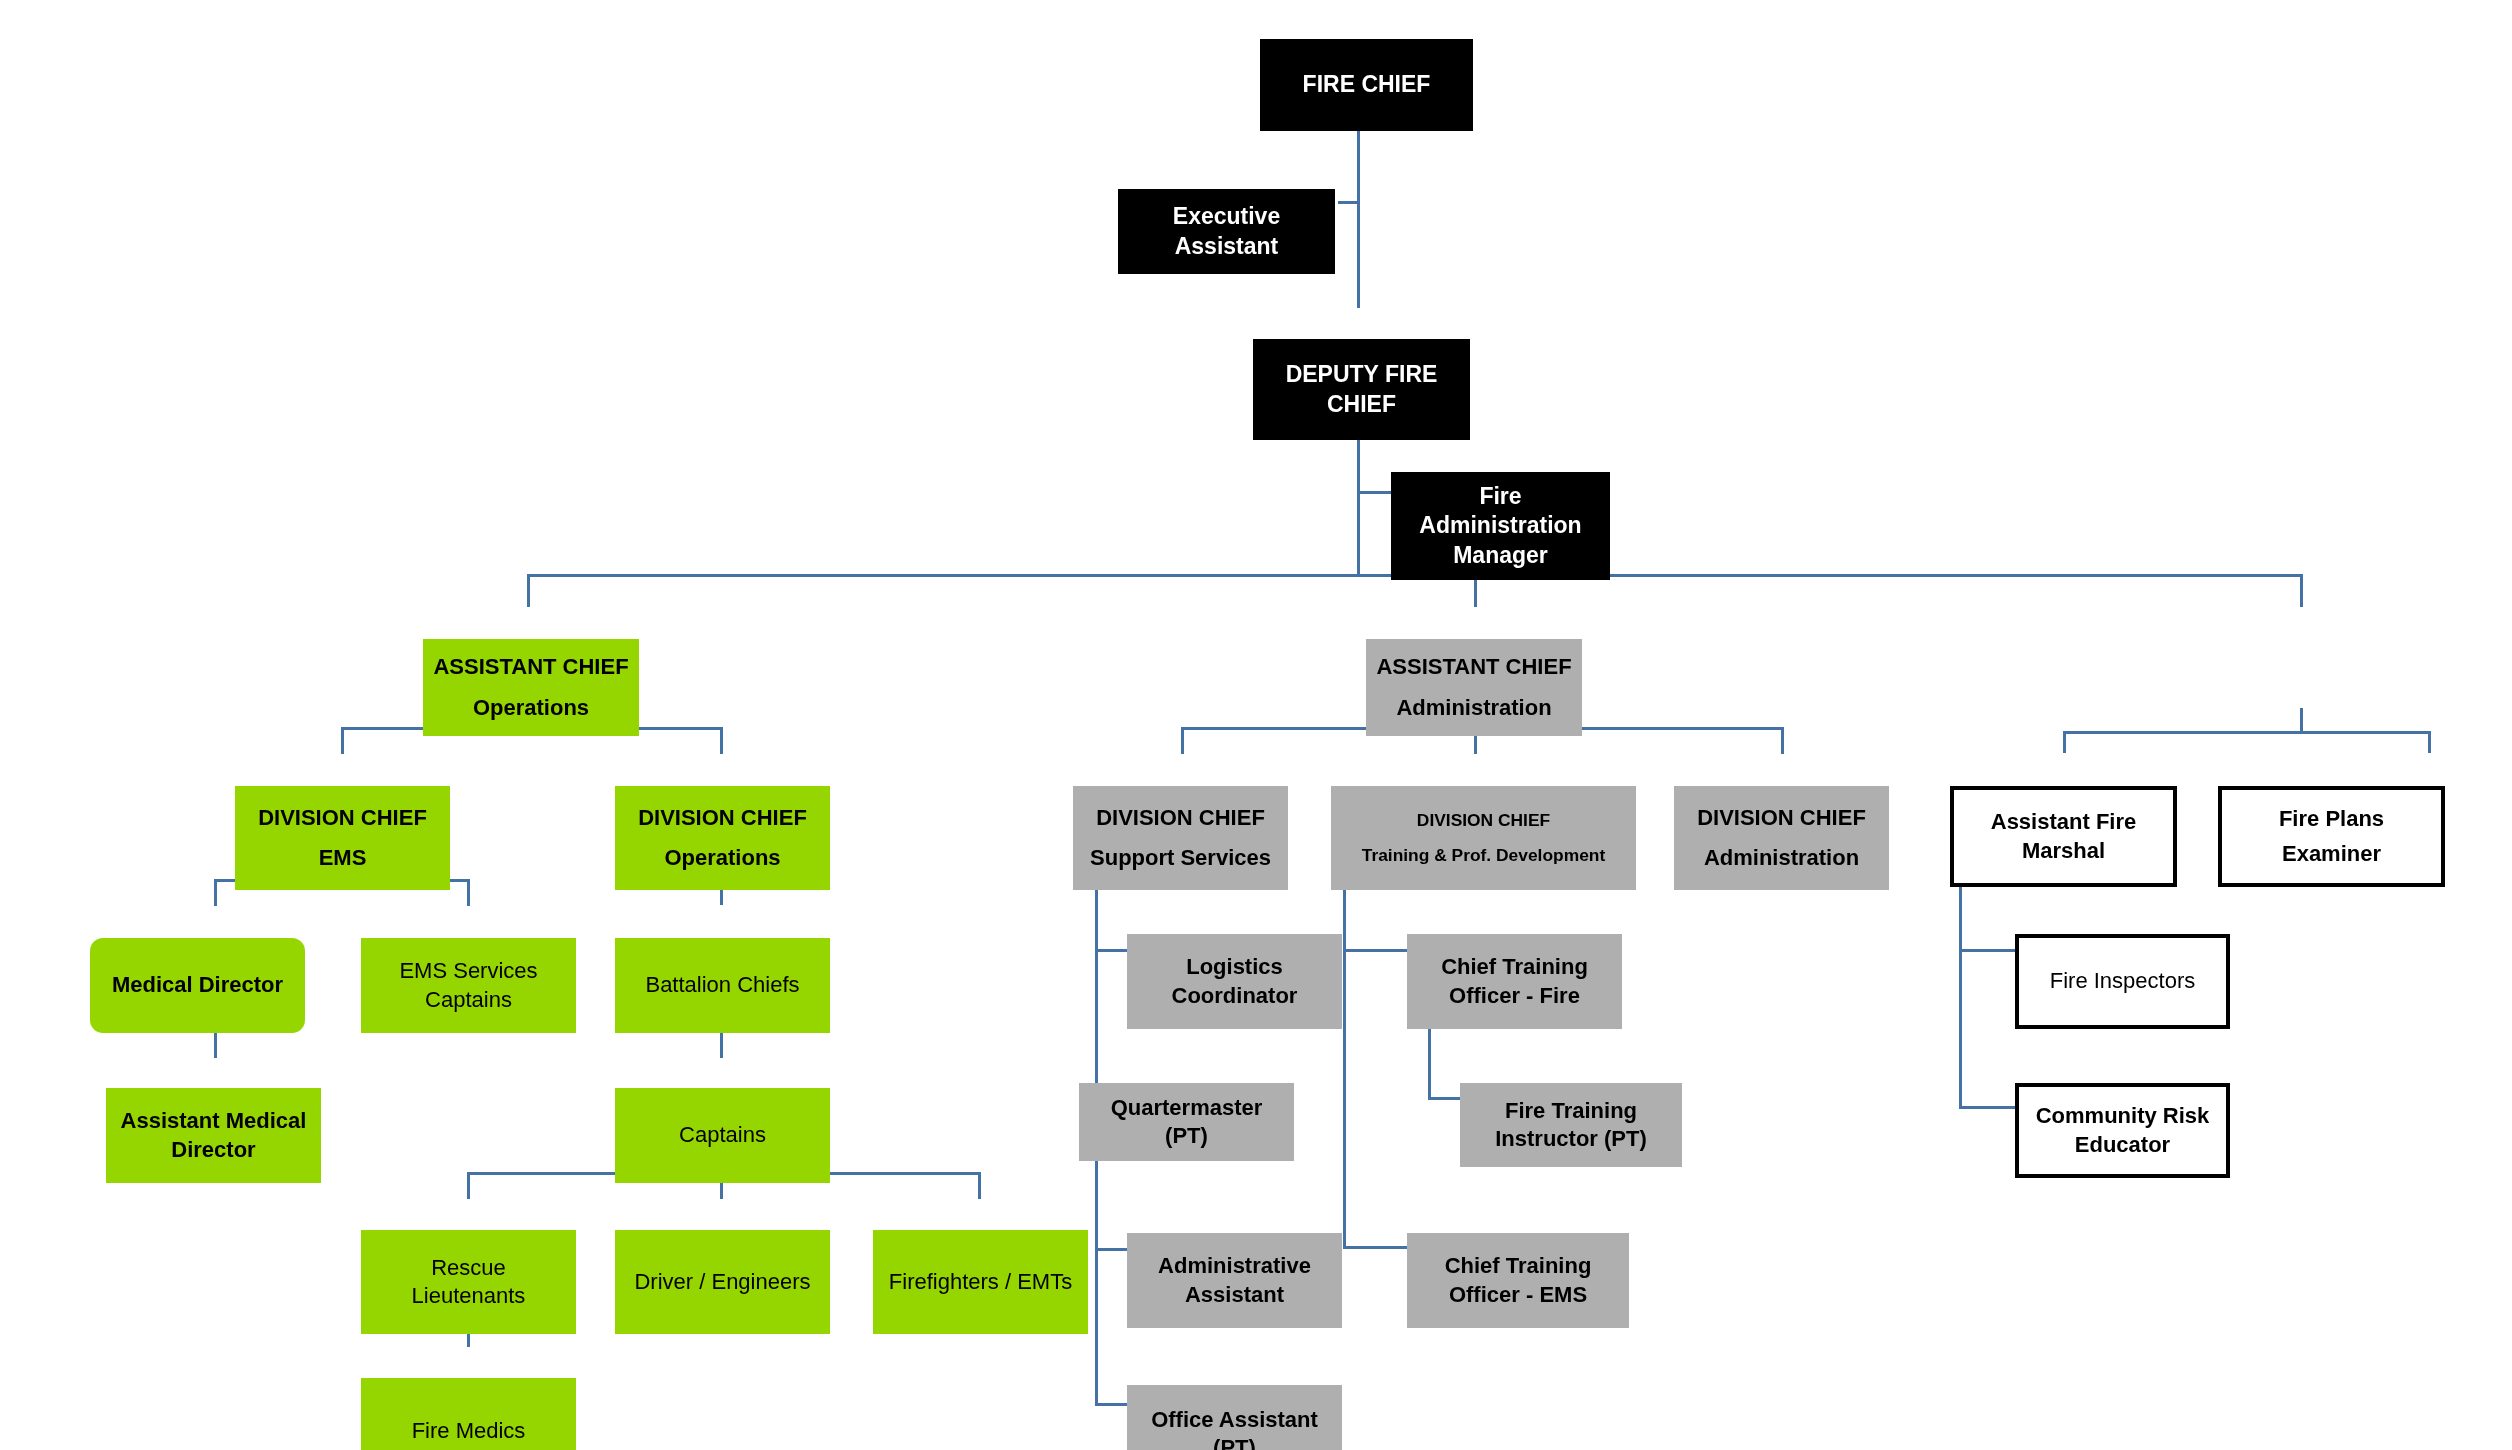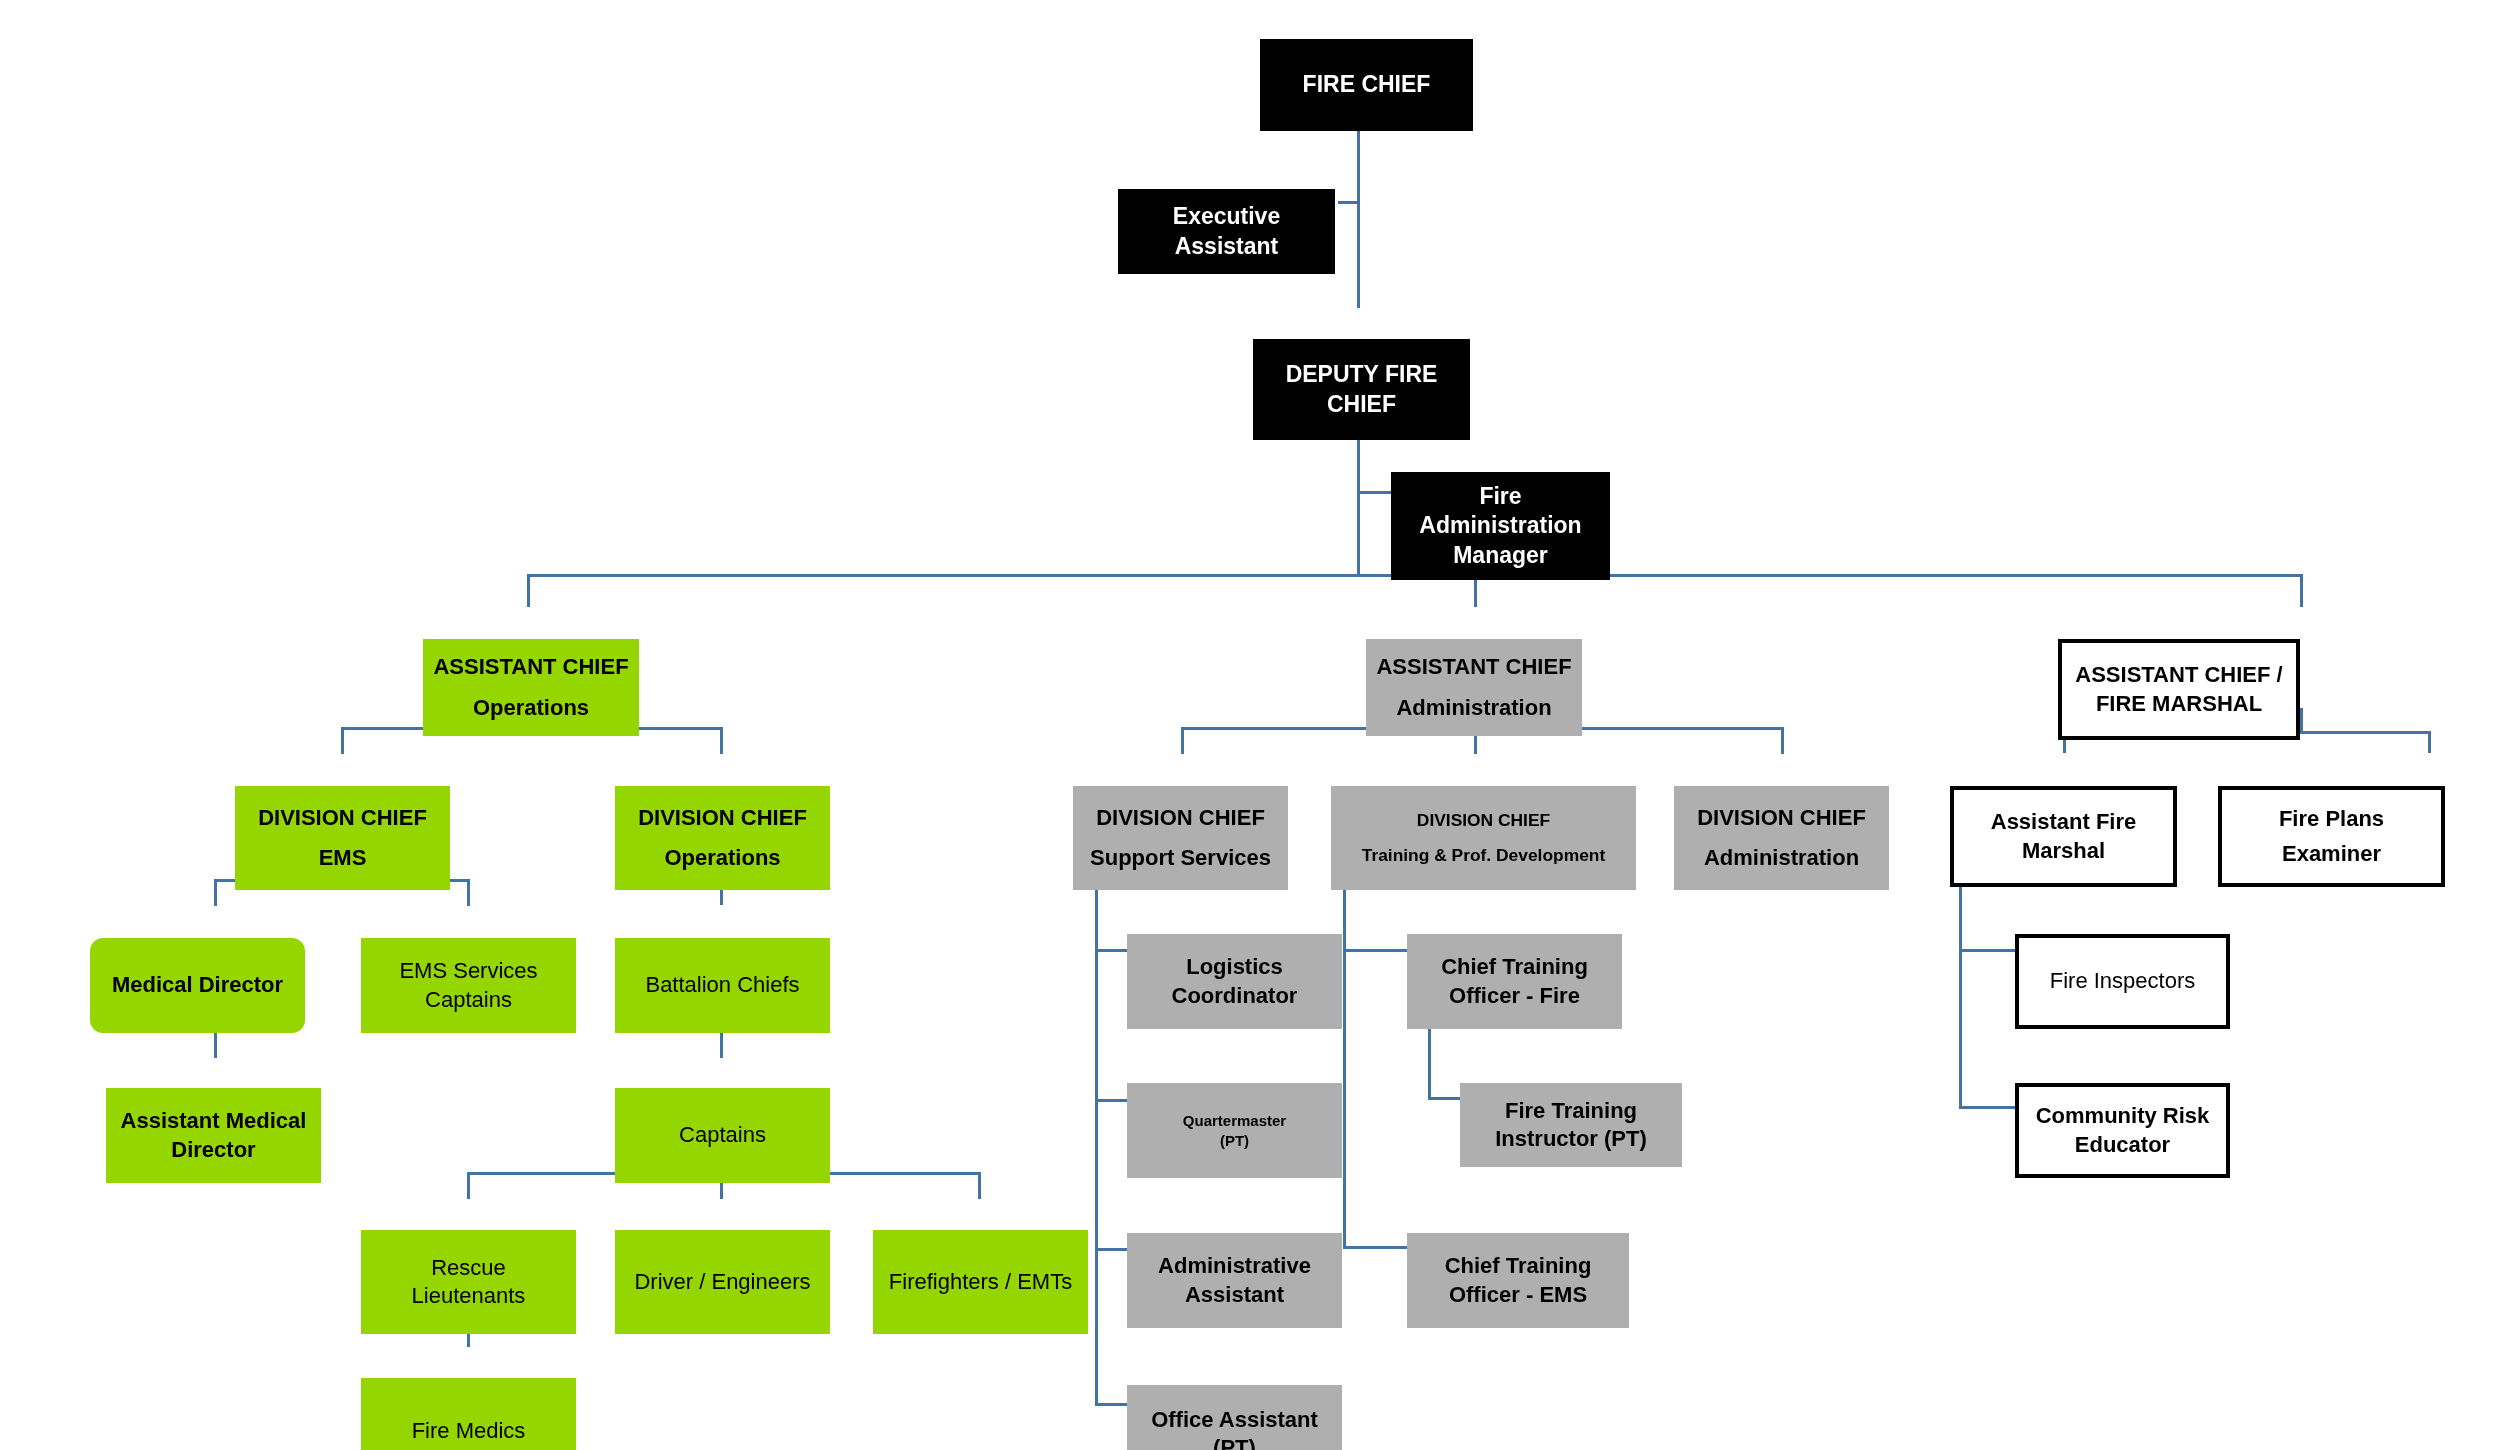--- a/index.html
+++ b/index.html
@@ -228,21 +228,21 @@
   <div class="node n-gray gap" style="left:1674px; top:754px; width:215px; height:104px; font-size:22px;">
     <span class="ln bold">DIVISION CHIEF</span>
     <span class="ln bold">Administration</span>
   </div>
 
   <div class="node n-gray" style="left:1127px; top:902px; width:215px; height:95px; font-size:22px;">
     <span class="ln bold">Logistics</span>
     <span class="ln bold">Coordinator</span>
   </div>
 
-  <div class="node n-gray" style="left:1127px; top:1051px; width:215px; height:95px; font-size:15px;">
+  <div class="node n-gray" style="left:1079px; top:1051px; width:215px; height:78px; font-size:22px;">
     <span class="ln bold">Quartermaster</span>
     <span class="ln bold">(PT)</span>
   </div>
 
   <div class="node n-gray" style="left:1127px; top:1201px; width:215px; height:95px; font-size:22px;">
     <span class="ln bold">Administrative</span>
     <span class="ln bold">Assistant</span>
   </div>
 
   <div class="node n-gray" style="left:1127px; top:1353px; width:215px; height:98px; font-size:22px;">
@@ -258,24 +258,20 @@
   <div class="node n-gray" style="left:1460px; top:1051px; width:222px; height:84px; font-size:22px;">
     <span class="ln bold">Fire Training</span>
     <span class="ln bold">Instructor (PT)</span>
   </div>
 
   <div class="node n-gray" style="left:1407px; top:1201px; width:222px; height:95px; font-size:22px;">
     <span class="ln bold">Chief Training</span>
     <span class="ln bold">Officer - EMS</span>
   </div>
 
-  <div class="node n-white" style="left:2058px; top:607px; width:242px; height:101px; font-size:22px;">
-    <span class="ln">ASSISTANT CHIEF /</span>
-    <span class="ln">FIRE MARSHAL</span>
-  </div>
 
   <div class="node n-white" style="left:1950px; top:754px; width:227px; height:101px; font-size:22px;">
     <span class="ln">Assistant Fire</span>
     <span class="ln">Marshal</span>
   </div>
 
   <div class="node n-white" style="left:2218px; top:754px; width:227px; height:101px; font-size:22px;gap:7px;">
     <span class="ln">Fire Plans</span>
     <span class="ln">Examiner</span>
   </div>

